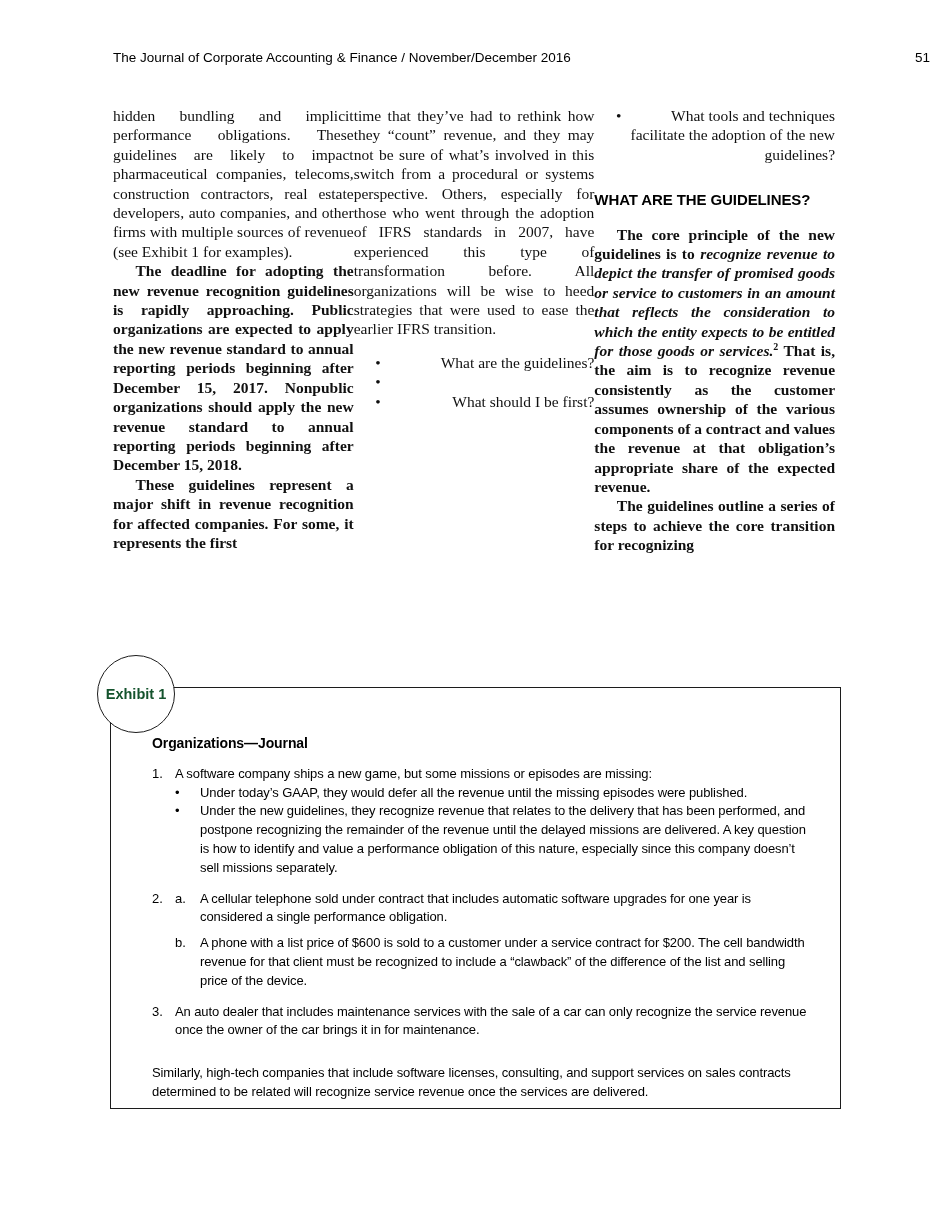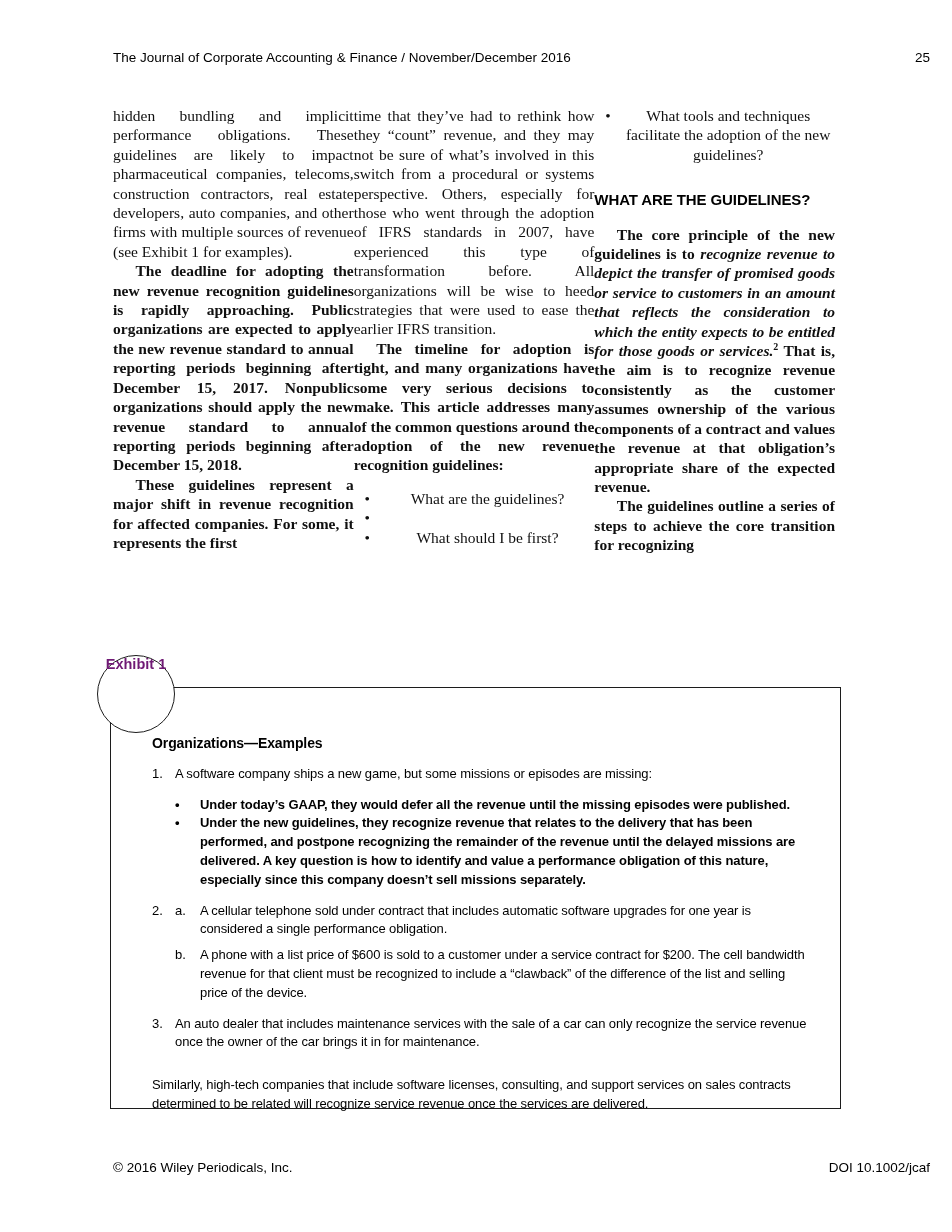--- a/index.html
+++ b/index.html
@@ -22,21 +22,21 @@
 
   
   .columns {
     position:absolute; top:106px; left:113px; width:722px;
     display:flex; 
   }
   .col { flex:1; font-size:15.5px; line-height:19.4px; text-align:justify; hyphens:auto; }
   .col p { margin:0; }
   .col p.indent { text-indent:1.45em;font-weight:bold; }
 
-  .bullet-list { list-style:none; margin-top:14px; text-align:center; }
+  .bullet-list { list-style:none; margin-top:14px; text-align:right; }
   .bullet-list.top { margin-top:0; }
   .bullet-item { display:flex; }
   .bullet-item .dot { flex:none; width:27px; }
   .bullet-item .dot::before { content:"\2022"; }
   .bullet-item .btext { flex:1; }
 
   .section-heading {
     font-family:"Liberation Sans","DejaVu Sans",sans-serif;
     font-weight:bold; font-size:15px; letter-spacing:-0.1px;
     text-align:left; margin:26px 0 15px 0; color:#000;
@@ -45,66 +45,65 @@
   em { font-style:italic; }
 
   
   .exhibit-box {
     position:absolute; left:110px; top:687px; width:731px; height:422px;
     border:1.5px solid #1c1c1c; background:#fff;
   }
   .exhibit-circle {
     position:absolute; left:97px; top:655px; width:78px; height:78px;
     border-radius:50%; border:1.5px solid #1c1c1c; background:#fff;
-    display:flex; align-items:flex-start; justify-content:center;
+    display:flex; align-items:center; justify-content:center;
     font-family:"Liberation Sans","DejaVu Sans",sans-serif;
-    font-weight:bold; font-size:14.5px; color:#701a75;
+    font-weight:bold; font-size:14.5px; color:#14532d;
   }
   .exhibit-content {
     position:absolute; left:152px; top:734px; width:660px;
     font-family:"Liberation Sans","DejaVu Sans",sans-serif;
     font-size:13px; line-height:18.8px; letter-spacing:-0.1px; color:#000;
     text-align:left;
   }
   .exhibit-title { font-size:14px; font-weight:bold; margin-bottom:11px; }
   .x-item { display:flex; margin-top:12px; }
   .x-num { flex:none; width:23px; }
   .x-body { flex:1; }
-  .x-bullets { margin-top:12px;font-weight:bold; }
+  .x-bullets { margin-top:0; }
   .x-bullet { display:flex; }
   .x-bullet .dot { flex:none; width:25px; }
   .x-bullet .dot::before { content:"\2022"; }
   .x-bullet .btext { flex:1; }
   .x-sub { display:flex; }
   .x-sub + .x-sub { margin-top:7px; }
   .x-sub-num { flex:none; width:25px; }
   .x-sub p { flex:1; }
   .x-closing { margin-top:24px; }
 </style>
 </head>
 <body>
 
 <div class="page">
 
   <header class="running-head">
     <span>The Journal of Corporate Accounting &amp; Finance  /  November/December 2016</span>
-    <span>25</span>
+    <span>51</span>
   </header>
 
   <main class="columns">
 
     <section class="col">
       <p>hidden bundling and implicit performance obligations. These guidelines are likely to impact pharmaceutical companies, telecoms, construction contractors, real estate developers, auto companies, and other firms with multiple sources of revenue (see Exhibit 1 for examples).</p>
       <p class="indent">The deadline for adopting the new revenue recognition guidelines is rapidly approaching. Public organizations are expected to apply the new revenue standard to annual reporting periods beginning after December 15, 2017. Nonpublic organizations should apply the new revenue standard to annual reporting periods beginning after December 15, 2018.</p>
       <p class="indent">These guidelines represent a major shift in revenue recognition for affected companies. For some, it represents the first</p>
     </section>
 
     <section class="col">
       <p>time that they’ve had to rethink how they “count” revenue, and they may not be sure of what’s involved in this switch from a procedural or systems perspective. Others, especially for those who went through the adoption of IFRS standards in 2007, have experienced this type of transformation before. All organizations will be wise to heed strategies that were used to ease the earlier IFRS transition.</p>
-      <p class="indent">The timeline for adoption is tight, and many organizations have some very serious decisions to make. This article addresses many of the common questions around the adoption of the new revenue recognition guidelines:</p>
       <ul class="bullet-list">
         <li class="bullet-item">
           <span class="dot"></span>
           <span class="btext">What are the guidelines?</span>
         </li>
         <li class="bullet-item">
           <span class="dot"></span>
         </li>
         <li class="bullet-item">
           <span class="dot"></span>
@@ -128,21 +127,21 @@
     </section>
 
   </main>
 
   <section>
     <div class="exhibit-box"></div>
     <div class="exhibit-circle">
       <span>Exhibit 1</span>
     </div>
     <div class="exhibit-content">
-      <h3 class="exhibit-title">Organizations—Examples</h3>
+      <h3 class="exhibit-title">Organizations—Journal</h3>
 
       <div class="x-item">
         <span class="x-num">1.</span>
         <div class="x-body">
           <p>A software company ships a new game, but some missions or episodes are missing:</p>
           <div class="x-bullets">
             <div class="x-bullet">
               <span class="dot"></span>
               <span class="btext">Under today’s GAAP, they would defer all the revenue until the missing episodes were published.</span>
             </div>
@@ -172,18 +171,14 @@
         <span class="x-num">3.</span>
         <div class="x-body">
           <p>An auto dealer that includes maintenance services with the sale of a car can only recognize the service revenue once the owner of the car brings it in for maintenance.</p>
         </div>
       </div>
 
       <p class="x-closing">Similarly, high-tech companies that include software licenses, consulting, and support services on sales contracts determined to be related will recognize service revenue once the services are delivered.</p>
     </div>
   </section>
 
-  <footer class="page-footer">
-    <span>© 2016 Wiley Periodicals, Inc.</span>
-    <span>DOI 10.1002/jcaf</span>
-  </footer>
 
 </div>
 
 </body></html>

